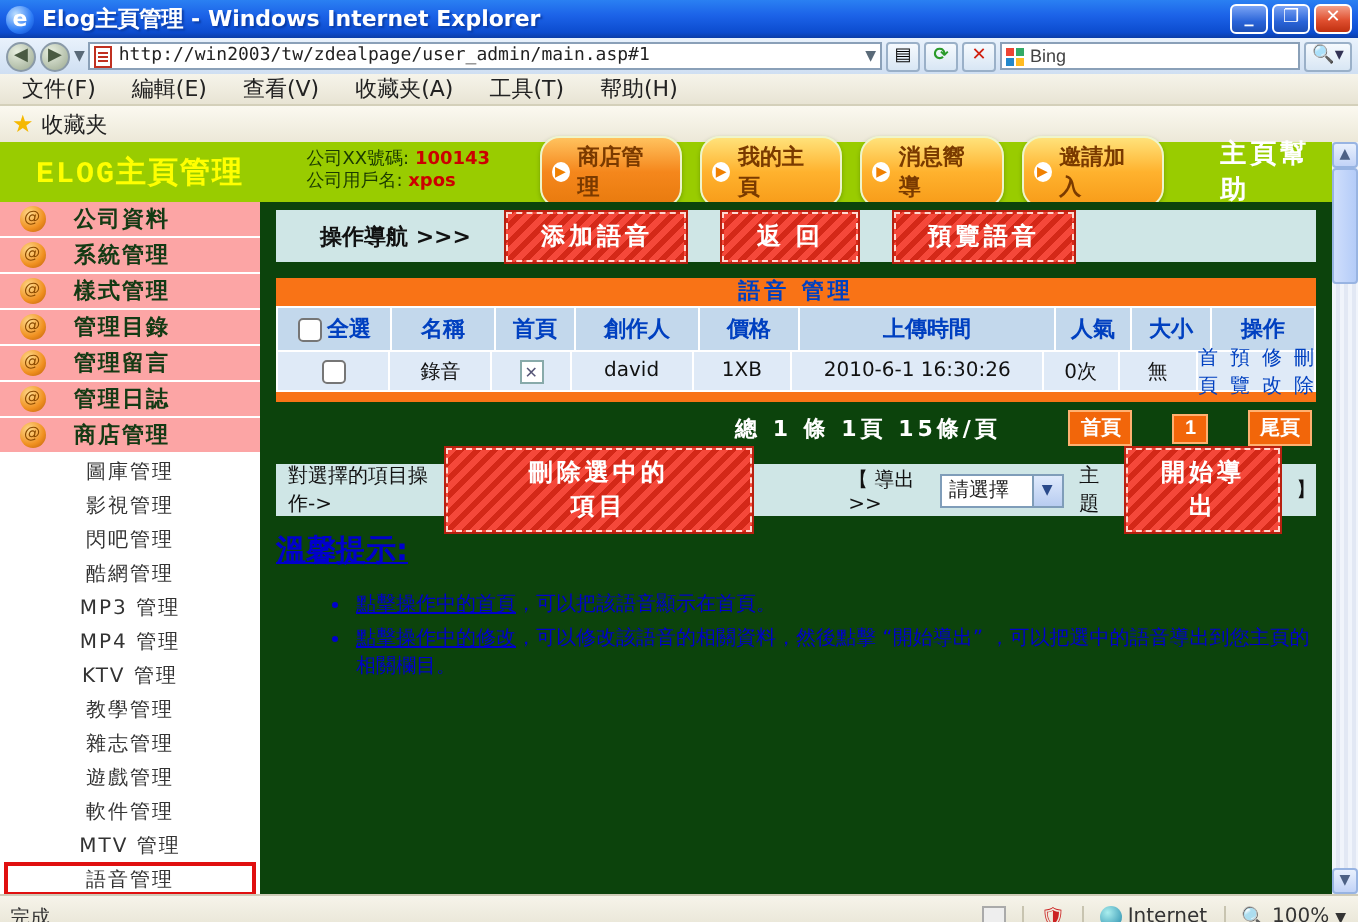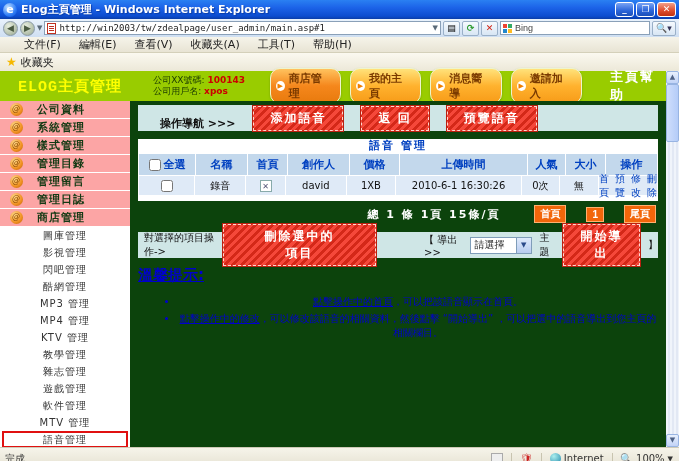--- a/index.html
+++ b/index.html
@@ -39,21 +39,21 @@
   .bing-logo i { display:block; }
   .bing-logo i:nth-child(1){background:#e43;} .bing-logo i:nth-child(2){background:#3a6;}
   .bing-logo i:nth-child(3){background:#28c;} .bing-logo i:nth-child(4){background:#fb2;}
   .searchbox input { border:none; outline:none; flex:1; font-size:9px; color:#444; background:transparent; }
   .mag-btn { width:24px; height:15px; border:1px solid #9ab0c8; border-radius:2px;
     background:linear-gradient(180deg,#f6fafe,#d8e6f4); color:#335; text-align:center; font-size:9px; line-height:13px; }
 
   
   .menubar { position:absolute; left:0; top:37px; width:679px; height:16px;
     background:linear-gradient(180deg,#f6f4ea,#e8e4d4); border-bottom:1px solid #d4d0ba;
-    display:flex; align-items:center; padding-left:24px; gap:18px; }
+    display:flex; align-items:center; padding-left:11px; gap:18px; }
   .menu-item { color:#222; font-size:11px; }
 
   
   .favbar { position:absolute; left:0; top:53px; width:679px; height:18px;
     background:linear-gradient(180deg,#fbf9f0,#ece8d8); display:flex; align-items:center; padding-left:6px; gap:4px; }
   .star-icon { color:#f5b800; font-size:12px; }
   .fav-label { font-size:11px; color:#222; }
 
   
   .page { position:absolute; left:0; top:71px; width:679px; height:376px; background:#fff; }
@@ -75,28 +75,28 @@
   .side-main { height:18px; background:#fca5a5; border-bottom:1px solid #fff; display:flex; align-items:center; }
   .ball-icon { width:13px; height:13px; border-radius:50%; margin:0 14px 0 10px;
     background:radial-gradient(circle at 35% 30%,#ffd98a,#f09020 60%,#b85c08); position:relative; }
   .ball-icon::after { content:"@"; position:absolute; left:2px; top:1px; color:#8a4a00; font-size:8px; }
   .side-main span { font-weight:bold; color:#143a14; font-size:11px; letter-spacing:1px; }
   .side-sub { height:17px; display:flex; align-items:center; justify-content:center; color:#333; font-size:10px; letter-spacing:1px; }
   .side-sub.active { border:2px solid #e01010; margin:0 2px; }
 
   .main { position:absolute; left:130px; top:30px; width:536px; height:346px; background:#0c430c; }
 
-  .opbar { margin:4px 8px 0 8px; height:26px; background:#cfe6e6; display:flex; align-items:flex-end; gap:18px; padding-left:22px; }
+  .opbar { margin:4px 8px 0 8px; height:26px; background:#cfe6e6; display:flex; align-items:center; gap:18px; padding-left:22px; }
   .opbar-label { font-weight:bold; color:#111; font-size:11px; }
   .redbtn { background:repeating-linear-gradient(135deg,#f5483a 0 3px,#d42818 3px 6px);
     border:1px dashed #ffd8d0; box-shadow:0 0 0 1px #b82010; color:#fff; font-weight:bold;
     font-size:12px; padding:3px 16px; letter-spacing:2px; }
   .redbtn.wide { padding:3px 38px; }
 
-  .tablewrap { margin:8px 8px 0 8px; background:#ffffff; padding-bottom:5px; }
+  .tablewrap { margin:8px 8px 0 8px; background:#f97316; padding-bottom:5px; }
   .table-title { height:14px; text-align:center; color:#0040c0; font-weight:bold; font-size:11px; line-height:14px; letter-spacing:2px; }
   .trow { display:flex; border-top:1px solid #fff; }
   .trow > div { border-right:1px solid #fff; display:flex; align-items:center; justify-content:center; }
   .trow > div:first-child { border-left:1px solid #fff; }
   .thead { background:#c3d8ec; height:22px; color:#0040c0; font-weight:bold; font-size:11px; }
   .tdata { background:#dfeaf7; height:21px; color:#111; font-size:10px; border-bottom:1px solid #fff; }
   .c-check{width:58px; gap:3px;} .c-name{width:52px;} .c-home{width:40px;} .c-creator{width:62px;}
   .c-price{width:50px;} .c-time{width:128px;} .c-hits{width:38px;} .c-size{width:40px;} .c-ops{flex:1; gap:6px;}
   .thead .c-check { color:#0040c0; }
   .oplink { color:#0040c0; font-size:10px; }
@@ -107,21 +107,21 @@
   .page-summary { margin-right:14px; letter-spacing:2px; }
   .orangebtn { background:#f2660a; border:1px solid #ffb070; color:#fff; font-weight:bold; font-size:10px; padding:1px 5px; }
 
   .exportbar { margin:9px 8px 0 8px; height:26px; background:#cfe6e6; display:flex; align-items:center; gap:8px; padding-left:6px; }
   .exp-label { color:#111; font-size:10px; }
   .xp-select { width:78px; height:17px; background:#fff; border:1px solid #7f9db9; display:flex; align-items:center; justify-content:space-between; padding-left:3px; font-size:10px; color:#222; }
   .sel-arrow { width:15px; height:15px; background:linear-gradient(180deg,#dfeafc,#b8ccf0); border-left:1px solid #7f9db9; color:#2a4a8a; font-size:7px; line-height:15px; text-align:center; }
 
   .tips { margin:8px 8px 0 8px; }
   .tips-title { color:#0000cc; font-weight:bold; font-size:15px; text-decoration:underline; }
-  .tips ul { margin:10px 0 0 40px;text-align:center; }
+  .tips ul { margin:10px 0 0 40px; }
   .tips li { color:#0000cc; font-size:10px; margin-bottom:3px; }
   .tips li .lnk { text-decoration:underline; }
 
   
   .scrollbar { position:absolute; right:0; top:0; width:13px; height:376px;
     background:repeating-linear-gradient(90deg,#f0f4fb 0 2px,#e2e8f4 2px 4px); }
   .sb-btn { width:13px; height:13px; background:linear-gradient(180deg,#e8f0fd,#c2d3f7);
     border:1px solid #98b4e2; border-radius:2px; color:#4d6185; font-size:7px; text-align:center; line-height:11px; }
   .sb-down { position:absolute; bottom:0; }
   .sb-thumb { position:absolute; top:13px; width:13px; height:58px;

